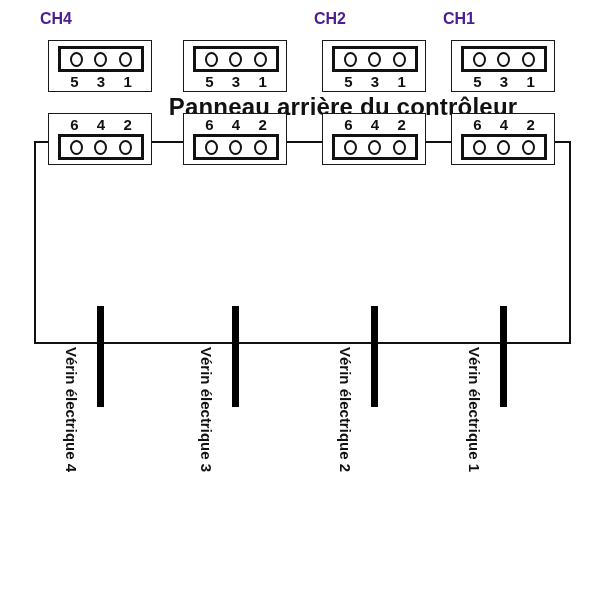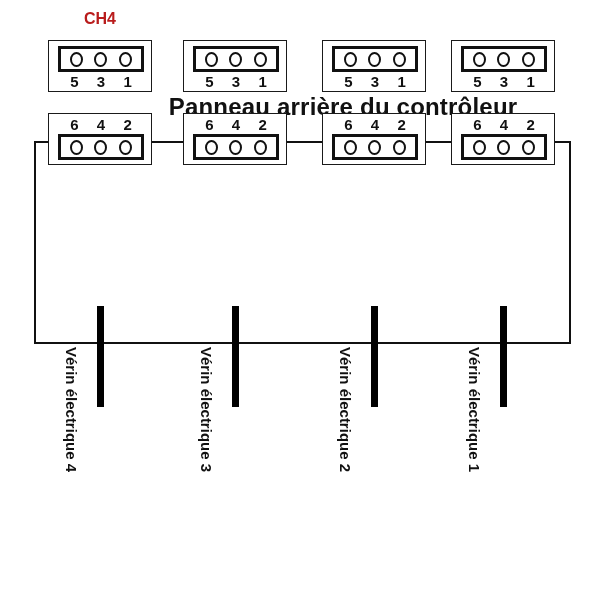--- a/index.html
+++ b/index.html
@@ -47,24 +47,24 @@
     position: absolute;
     top: 0;
     width: 120px;
     height: 203px;
   }
   .ch-label {
     position: absolute;
     top: 10px;
     left: 0;
     width: 120px;
-    text-align: center;
+    text-align: left;
     font-size: 16px;
     font-weight: bold;
-    color: #b91c1c;
+    color: #4c1d95;
   }
 
   
   .connector {
     position: absolute;
     left: 8px;
     width: 104px;
     background: #ffffff;
     border: 1.6px solid #1a1a1a;
     box-sizing: border-box;
@@ -196,20 +196,21 @@
             <div class="pin-hole"></div>
           </div>
           <div class="pin-numbers">
             <span>6</span>
             <span>4</span>
             <span>2</span>
           </div>
         </div>
       </div>
       <div class="channel-group" style="left: 314px;">
+        <div class="ch-label">CH2</div>
         <div class="connector connector-top">
           <div class="socket">
             <div class="pin-hole"></div>
             <div class="pin-hole"></div>
             <div class="pin-hole"></div>
           </div>
           <div class="pin-numbers">
             <span>5</span>
             <span>3</span>
             <span>1</span>
@@ -222,20 +223,21 @@
             <div class="pin-hole"></div>
           </div>
           <div class="pin-numbers">
             <span>6</span>
             <span>4</span>
             <span>2</span>
           </div>
         </div>
       </div>
       <div class="channel-group" style="left: 443px;">
+        <div class="ch-label">CH1</div>
         <div class="connector connector-top">
           <div class="socket">
             <div class="pin-hole"></div>
             <div class="pin-hole"></div>
             <div class="pin-hole"></div>
           </div>
           <div class="pin-numbers">
             <span>5</span>
             <span>3</span>
             <span>1</span>

